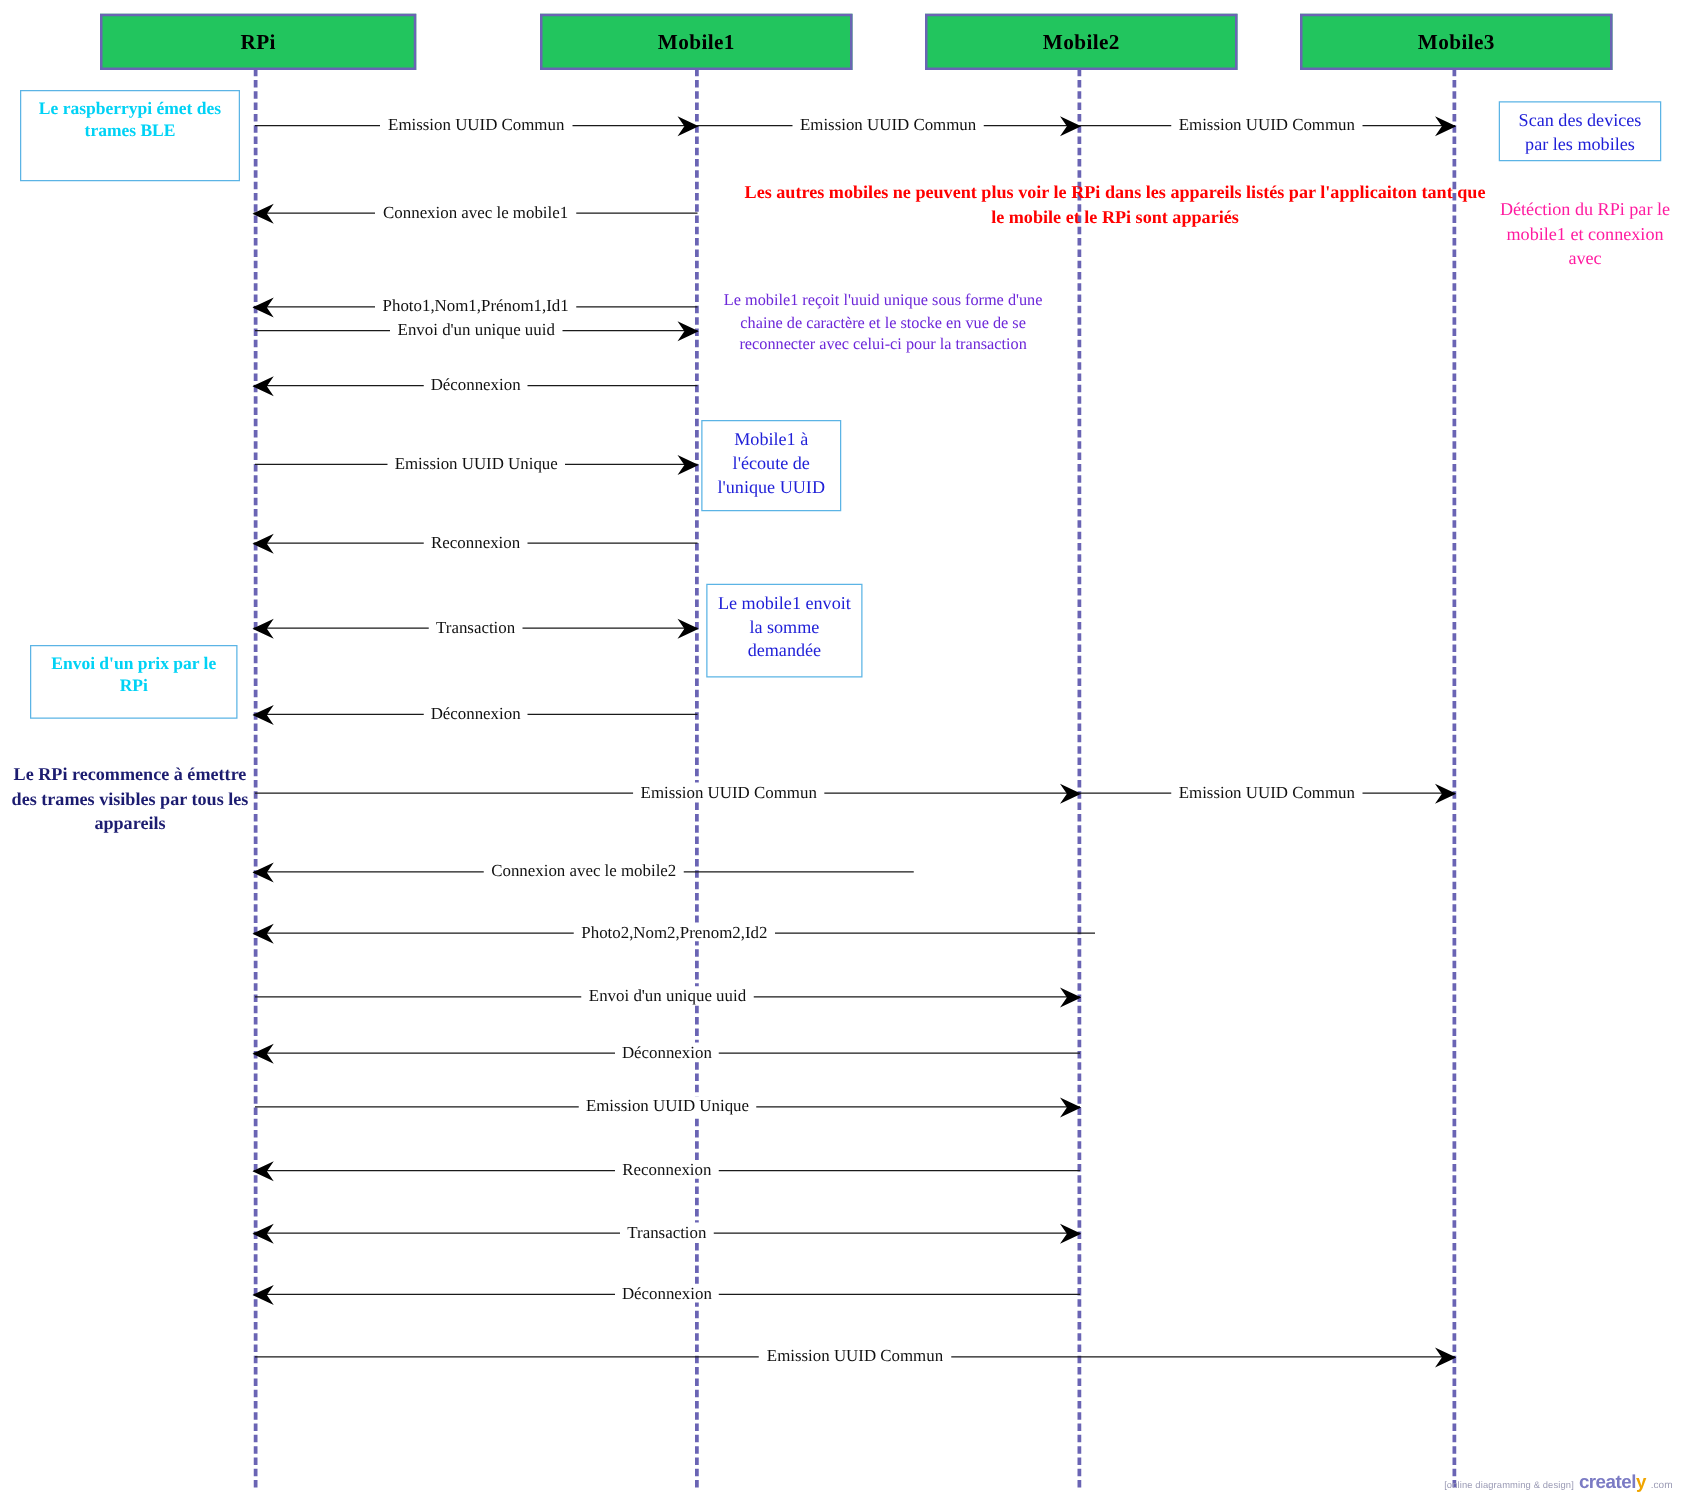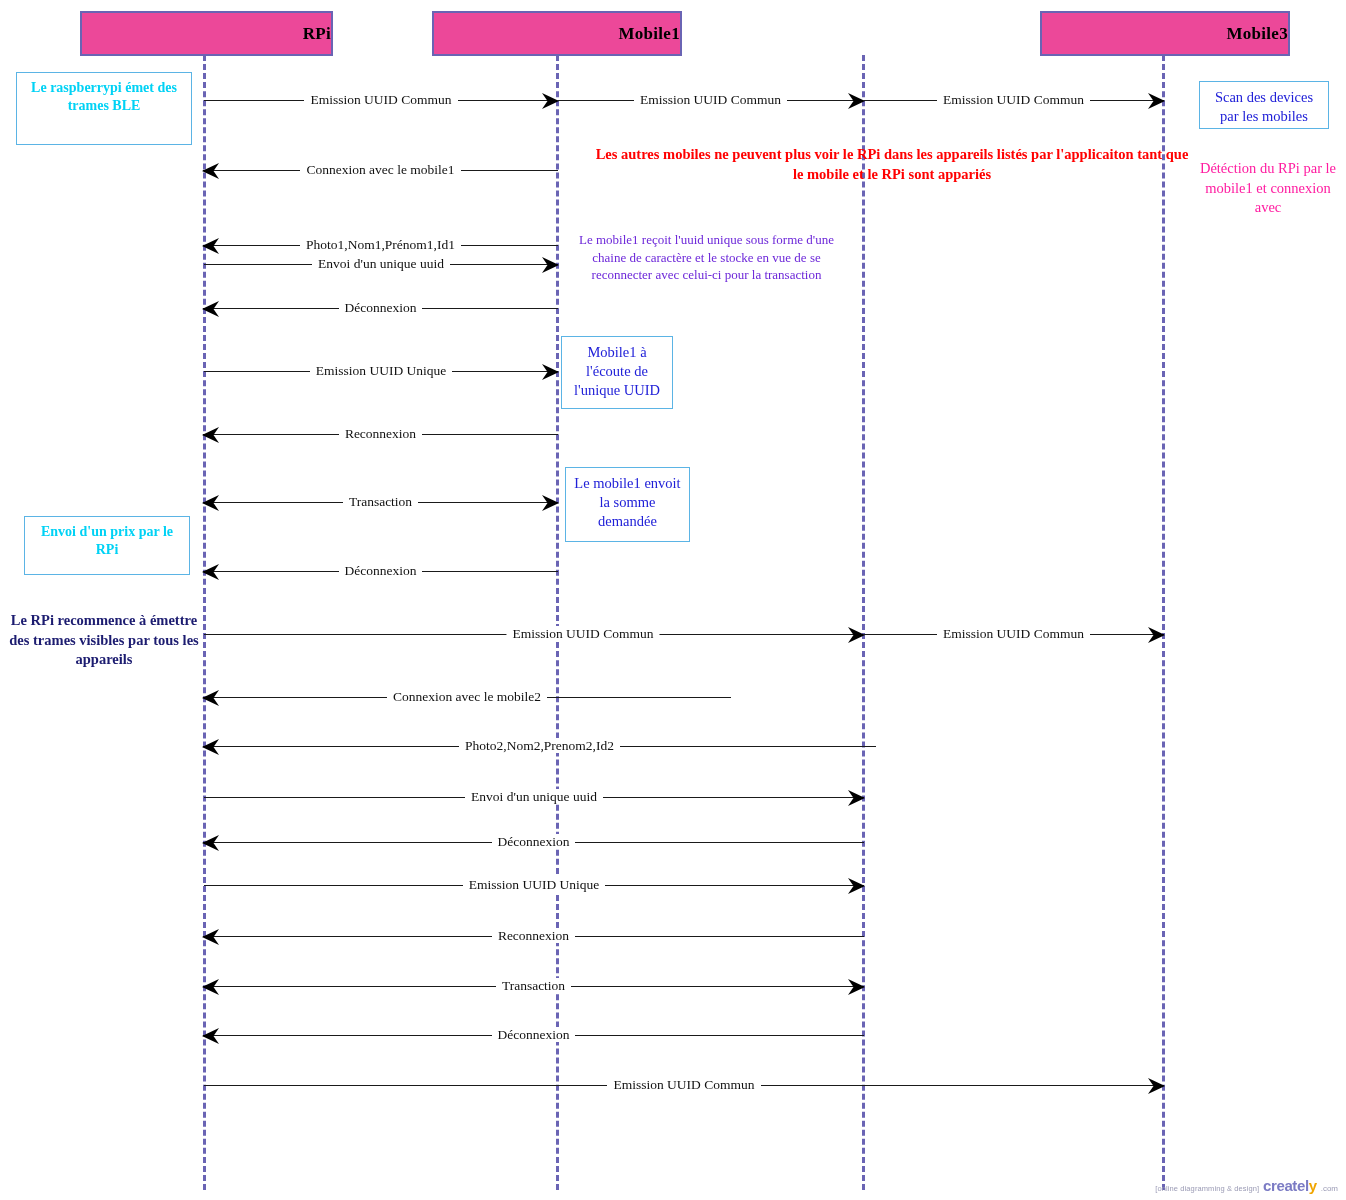--- a/index.html
+++ b/index.html
@@ -13,24 +13,24 @@
     height: 1200px;
     background: #ffffff;
     font-family: "Liberation Serif", "DejaVu Serif", serif;
     overflow: hidden;
   }
   
   .actor-box {
     position: absolute;
     box-sizing: border-box;
     border: 2px solid #6a64b4;
-    background: #ec4899;
+    background: #22c55e;
     display: flex;
     align-items: center;
-    justify-content: flex-end;
+    justify-content: center;
   }
   .actor-label {
     font-family: "Liberation Serif", "DejaVu Serif", serif;
     font-weight: bold;
     font-size: 17px;
     color: #000000;
     letter-spacing: .3px;
   }
   
   .lifeline {
@@ -149,20 +149,23 @@
   <div class="lifeline" style="left:556px; top:55px;  height:1135px;"></div>
   <div class="lifeline" style="left:862px; top:55px;  height:1135px;"></div>
   <div class="lifeline" style="left:1162px; top:55px; height:1135px;"></div>
 
   <div class="actor-box" style="left:80px; top:11px; width:253px; height:45px;">
     <span class="actor-label">RPi</span>
   </div>
   <div class="actor-box" style="left:432px; top:11px; width:250px; height:45px;">
     <span class="actor-label">Mobile1</span>
   </div>
+  <div class="actor-box" style="left:740px; top:11px; width:250px; height:45px;">
+    <span class="actor-label">Mobile2</span>
+  </div>
   <div class="actor-box" style="left:1040px; top:11px; width:250px; height:45px;">
     <span class="actor-label">Mobile3</span>
   </div>
 
   <div class="msg" style="left:204px; top:92px; width:354px;">
     <div class="line"></div>
     <svg class="arrowhead right" viewBox="0 0 20 20">
         <path d="M19 10 L2 2 L7.5 10 L2 18 Z" fill="#000"></path>
       </svg>
     <div class="caption"><span>Emission UUID Commun</span></div>

